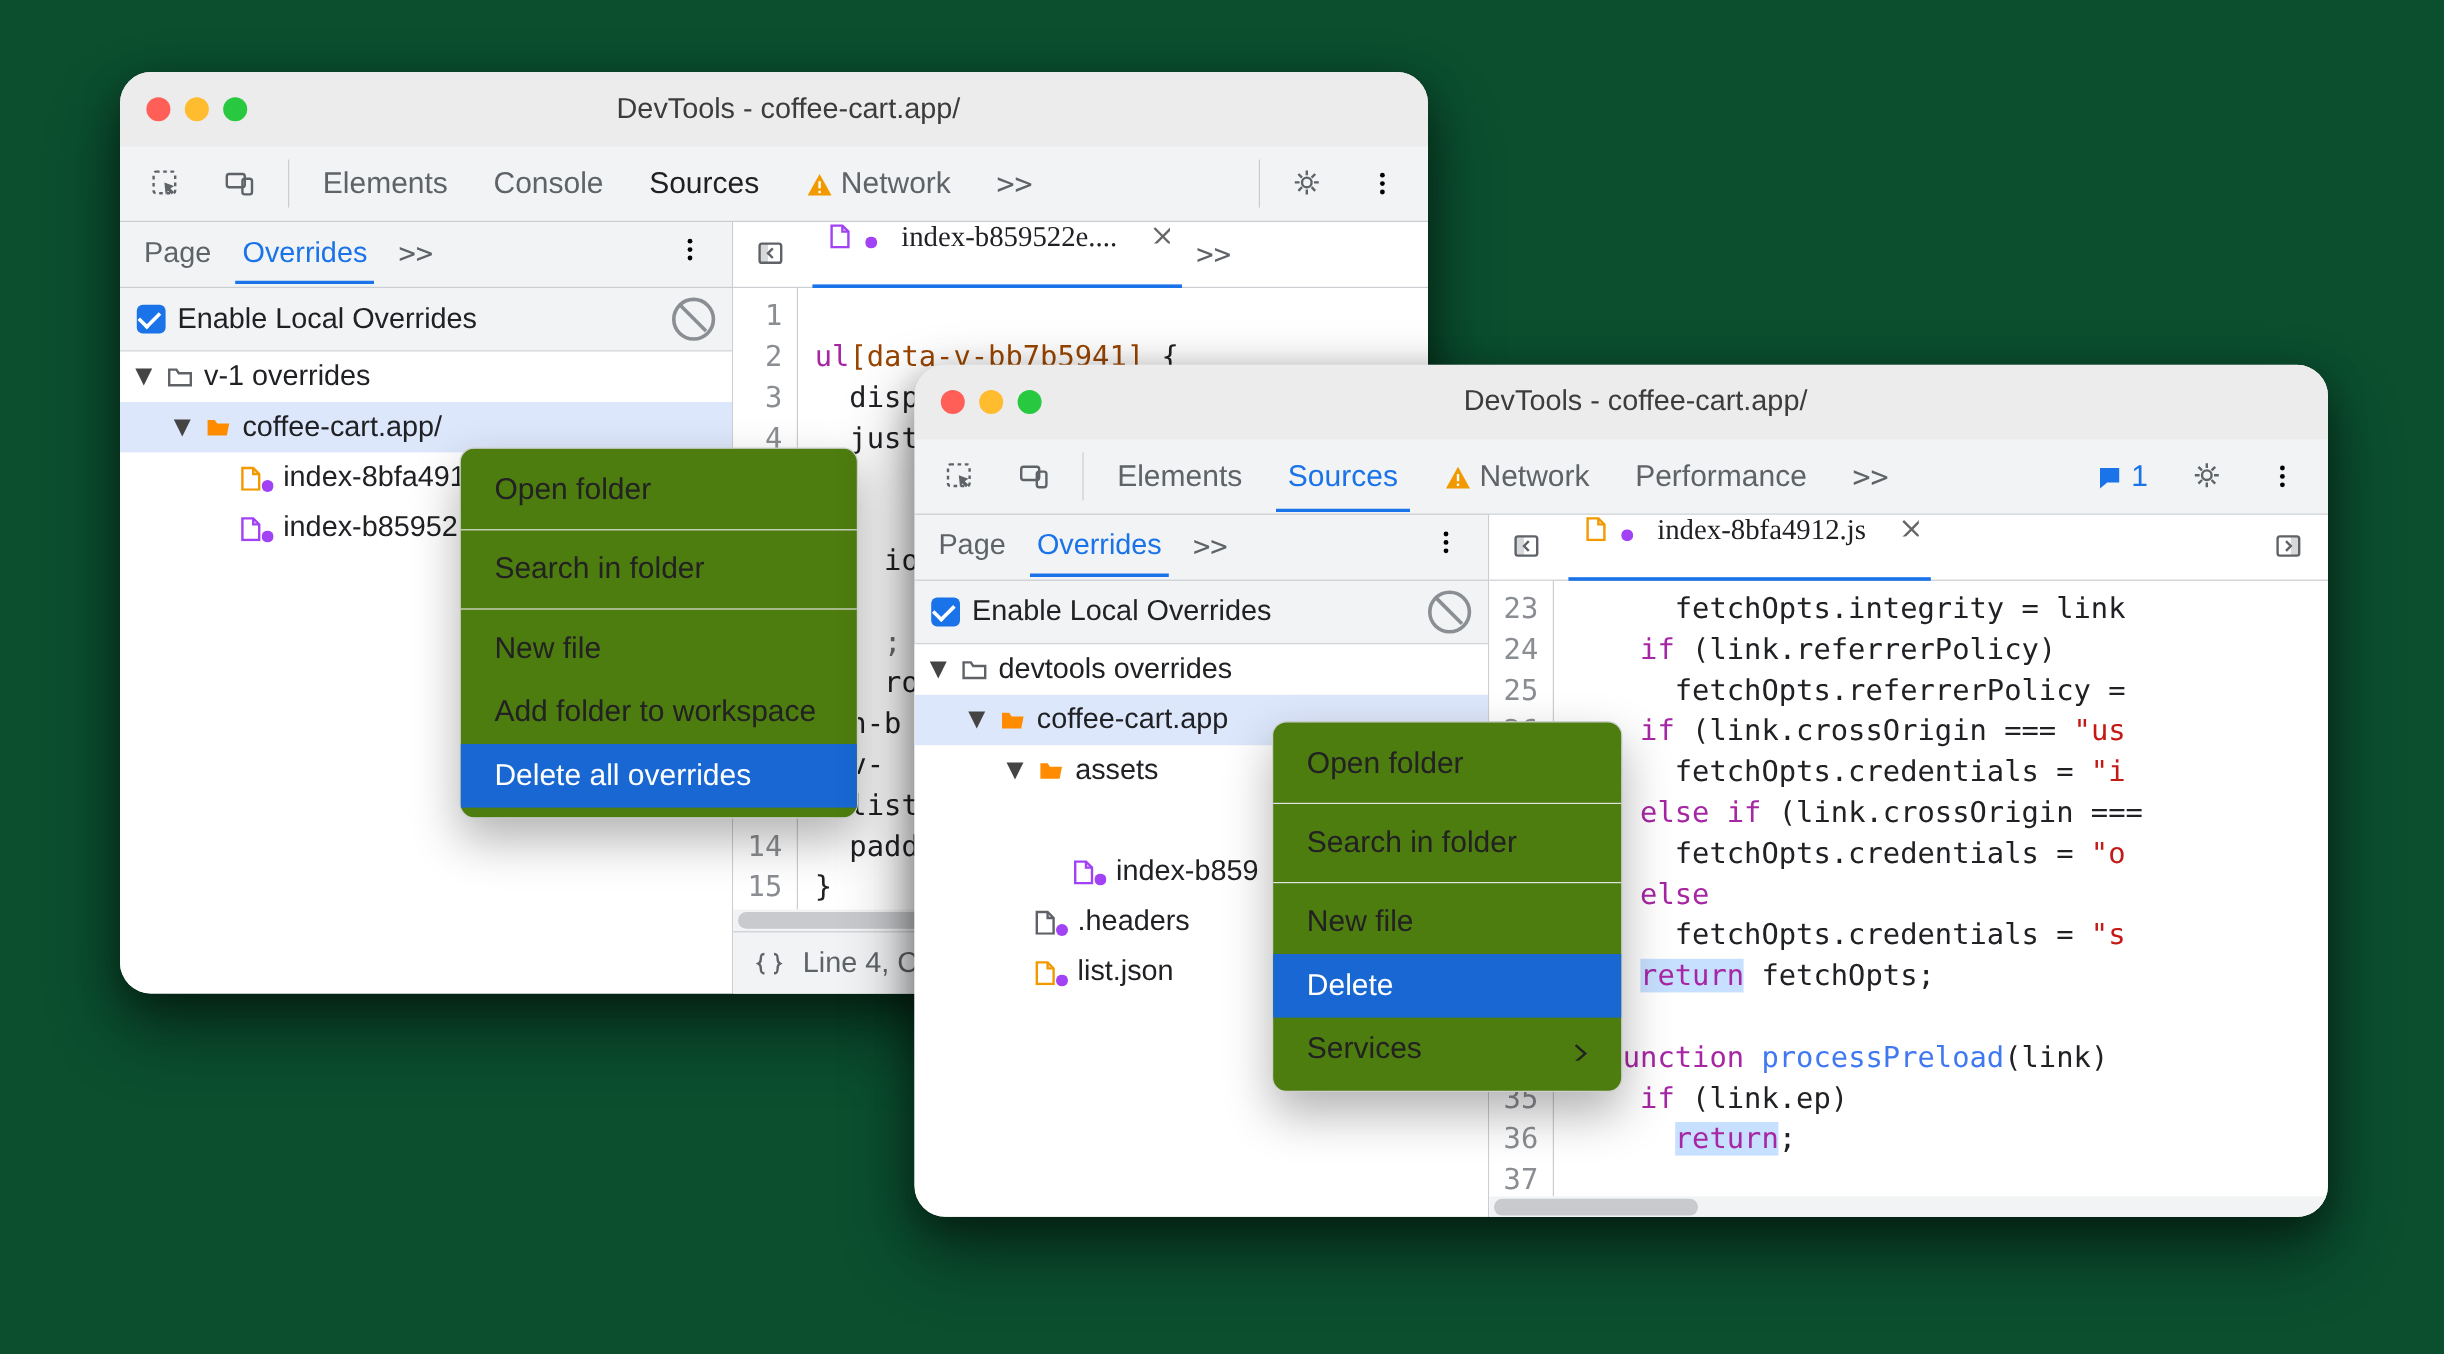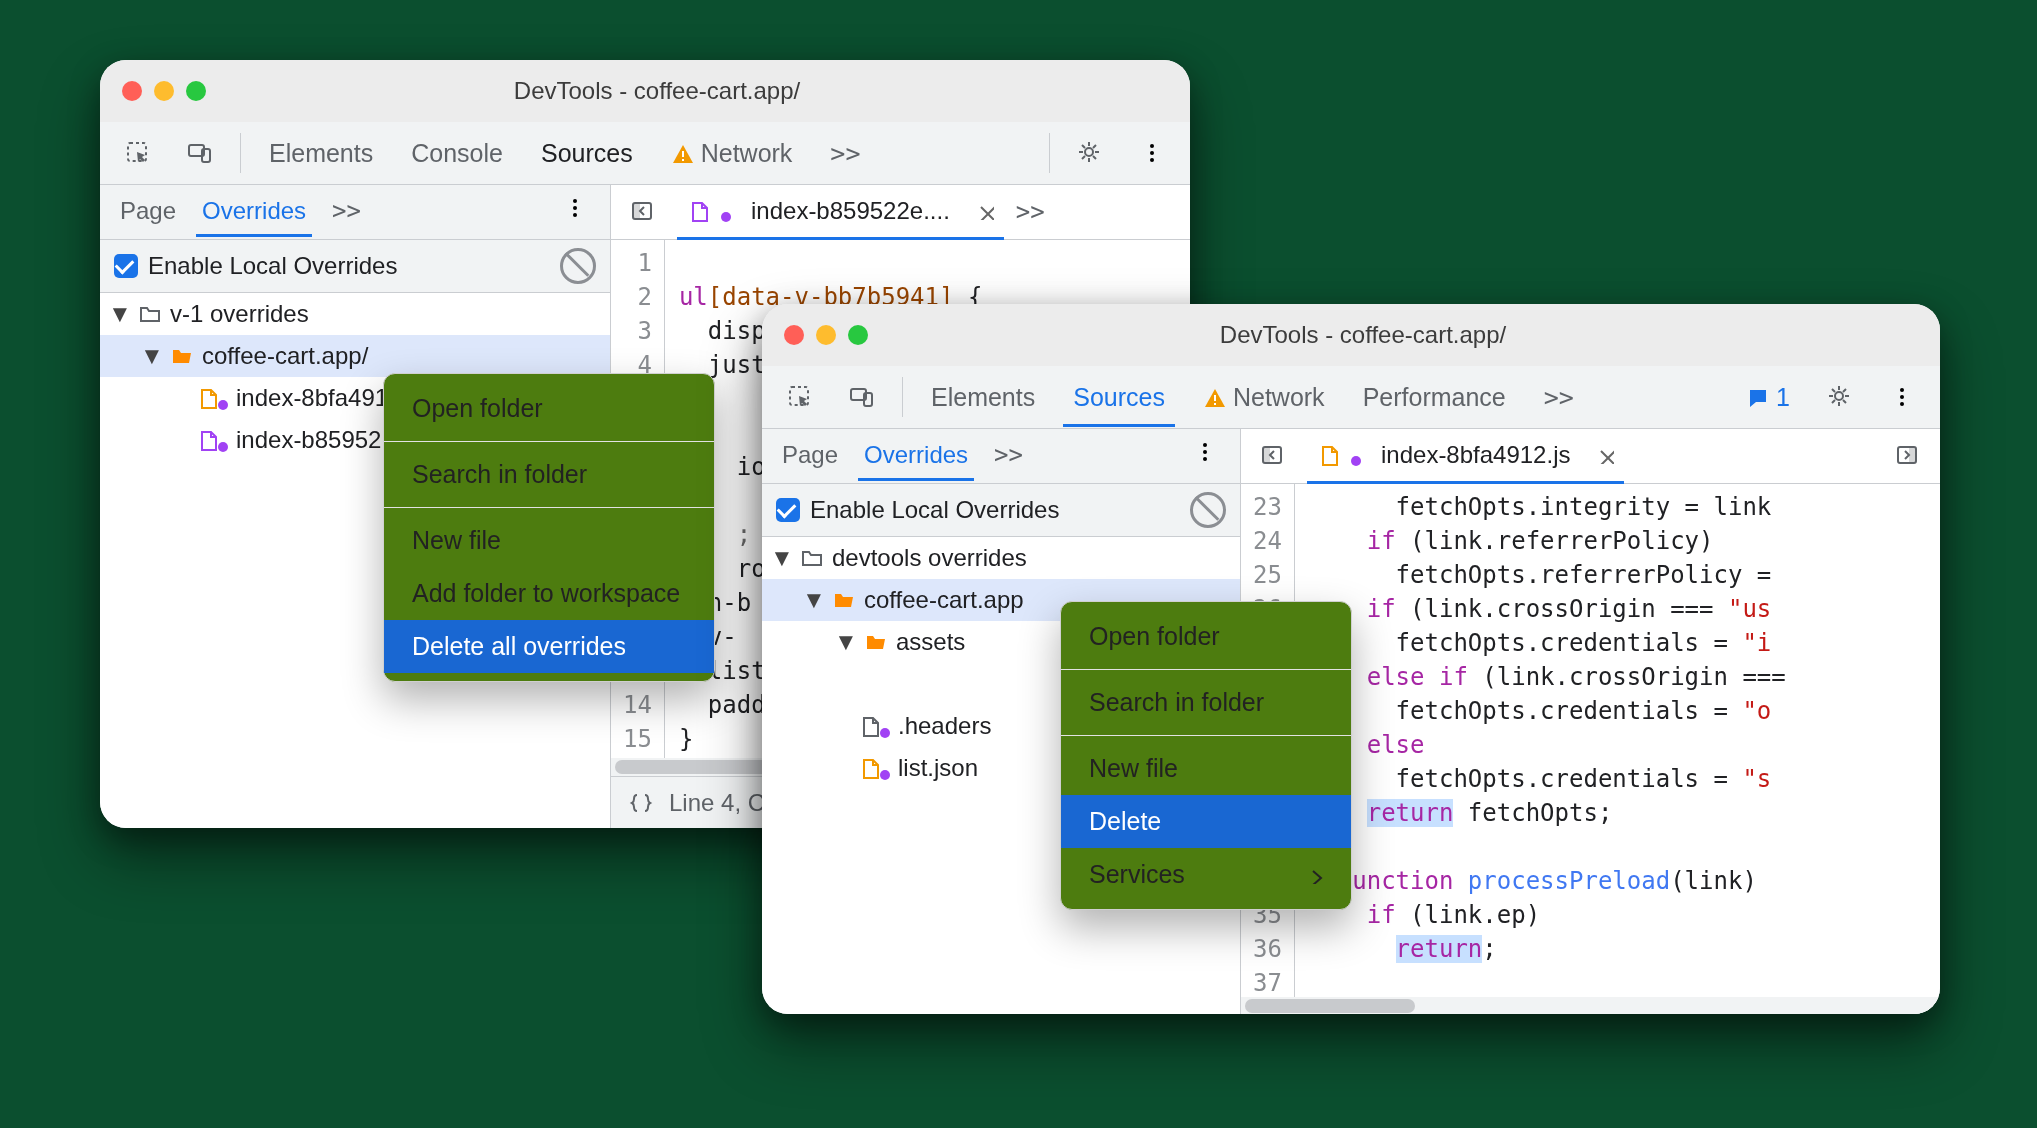--- a/index.html
+++ b/index.html
@@ -55,21 +55,21 @@
   .nocursor{width:30px;height:30px;border:3px solid #8b8e93;border-radius:50%;position:relative;margin-left:auto;}
   .nocursor::after{content:"";position:absolute;left:-2px;top:12px;width:32px;height:3px;background:#8b8e93;transform:rotate(45deg);}
 
   .tree{flex:1;overflow:auto;background:#fff;font-size:24px;}
   .row{display:flex;align-items:center;height:42px;gap:8px;cursor:default;}
   .row.sel{background:#dde7fb;}
   .tw{width:22px;text-align:center;color:#444;}
 
   
   .filetabs{height:54px;display:flex;align-items:center;gap:12px;padding:0 10px;border-bottom:1px solid var(--border);font-size:24px;color:var(--mid);}
-  .filetab{display:flex;align-items:center;gap:20px;height:52px;padding:0 10px;}
+  .filetab{display:flex;align-items:flex-start;gap:20px;height:52px;padding:0 10px;font-family:Liberation Serif, serif;}
   .filetab.active{color:var(--text);border-bottom:3px solid var(--blue);font-weight:500;}
   .code{flex:1;display:flex;overflow:hidden;font-family:Menlo,Consolas,monospace;font-size:24px;line-height:34px;position:relative;}
   .gutter{text-align:right;padding:6px 12px;color:var(--ln);background:#fff;border-right:1px solid var(--border);white-space:pre;user-select:none;}
   .src{padding:6px 0 6px 14px;white-space:pre;overflow:hidden;}
   .status{height:52px;border-top:1px solid var(--border);display:flex;align-items:center;padding:0 18px;font-size:24px;color:var(--mid);gap:16px;background:var(--bg);}
   .scroll{height:18px;background:var(--bg);}
   .scroll .thumb{height:14px;margin:2px 0 2px 4px;background:#c8cacd;border-radius:7px;}
 
   
   .ctx{position:absolute;background:#4d7c0f;border:1px solid #d0d0d0;border-radius:12px;box-shadow:0 18px 40px rgba(0,0,0,.3);padding:8px 0;font-size:25px;}
@@ -427,20 +427,29 @@
           </div>
           <div class="row" style="padding-left:104px;justify-content:flex-end;">
             <svg width="22" height="22" style="color:var(--file-js)">
                 <use href="#i-file"></use>
               </svg>
             <svg width="10" height="10" style="margin-left:-8px;margin-top:14px">
                 <circle cx="5" cy="5" r="5" fill="#a142f4"></circle>
               </svg>
             <span>index-8bfa4</span>
           </div>
+          <div class="row" style="padding-left:128px;">
+            <svg width="22" height="22" style="color:var(--file-css)">
+                <use href="#i-file"></use>
+              </svg>
+            <svg width="10" height="10" style="margin-left:-8px;margin-top:14px">
+                <circle cx="5" cy="5" r="5" fill="#a142f4"></circle>
+              </svg>
+            <span>index-b859</span>
+          </div>
           <div class="row" style="padding-left:96px;">
             <svg width="22" height="22" style="color:#5f6368">
                 <use href="#i-file"></use>
               </svg>
             <svg width="10" height="10" style="margin-left:-8px;margin-top:14px">
                 <circle cx="5" cy="5" r="5" fill="#a142f4"></circle>
               </svg>
             <span>.headers</span>
           </div>
           <div class="row" style="padding-left:96px;">

